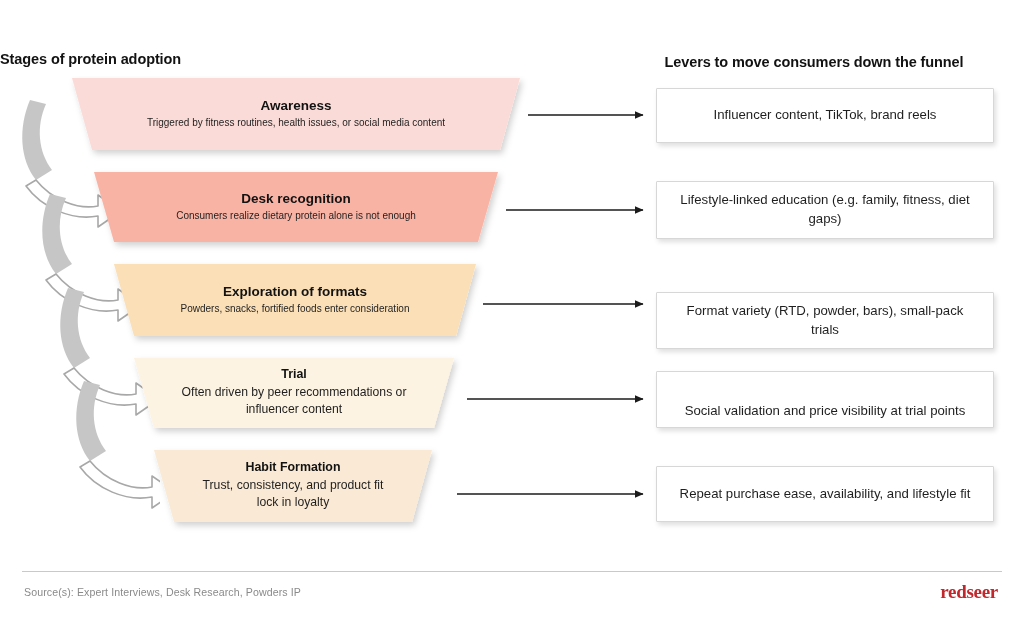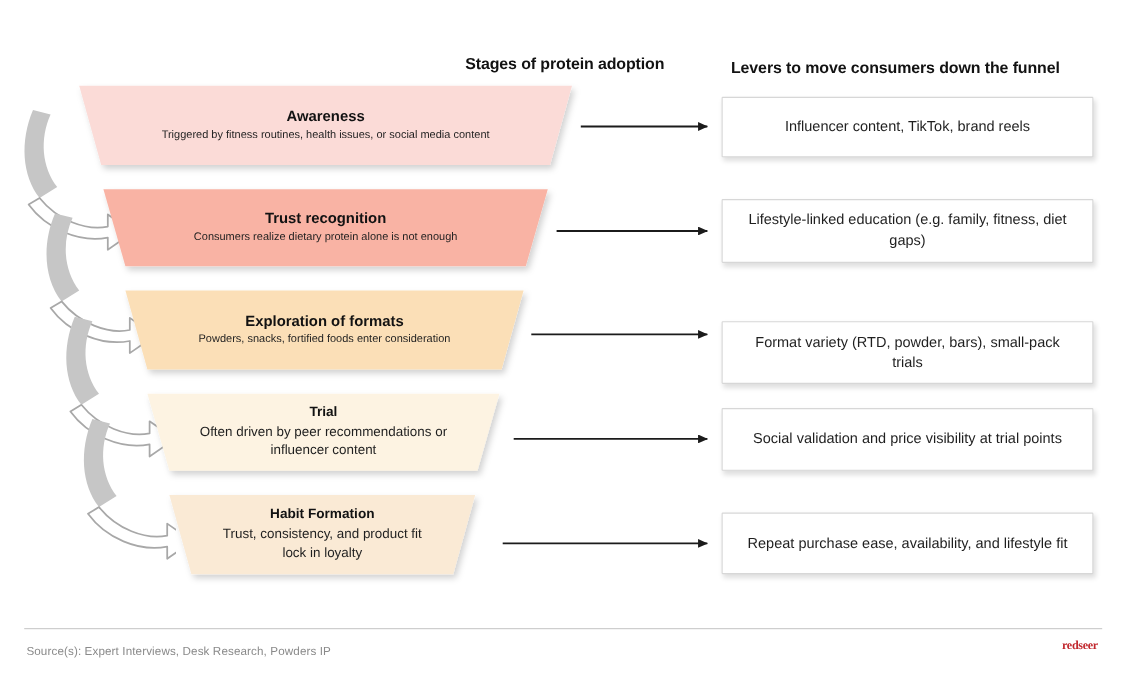--- a/index.html
+++ b/index.html
@@ -18,21 +18,21 @@
 
   
   .col-heading {
     position: absolute;
     font-size: 14.5px;
     font-weight: bold;
     color: #121212;
     letter-spacing: -0.1px;
     white-space: nowrap;
   }
-  #heading-stages { left: 0; width: 604px; text-align: right; top: 51px; }
+  #heading-stages { left: 0; width: 604px; text-align: left; top: 51px; }
   #heading-levers { left: 604px; width: 420px; text-align: center; top: 54px; }
 
   
   #funnel-column {
     position: absolute;
     left: 0;
     top: 76px;
     width: 604px;
     height: 462px;
   }
@@ -117,21 +117,21 @@
     top: 586px;
     font-size: 10.6px;
     color: #8a8a8a;
     letter-spacing: 0.1px;
   }
   #brand-logo {
     position: absolute;
     right: 26px;
     top: 581px;
     font-family: "Liberation Serif", serif;
-    font-size: 11px;
+    font-size: 19px;
     font-weight: bold;
     color: #c1272d;
     letter-spacing: -0.3px;
   }
 </style>
 </head>
 <body>
 
 <div id="heading-stages" class="col-heading">Stages of protein adoption</div>
 
@@ -189,21 +189,21 @@
 
     <polygon filter="url(#shp)" points="154,374 432,374 412,446 174,446" fill="#FAEAD5"></polygon>
   </svg>
 
   <div class="funnel-stage" style="left:72px; top:2px; width:448px; height:72px;">
     <div class="stage-title">Awareness</div>
     <div class="stage-desc">Triggered by fitness routines, health issues, or social media content</div>
   </div>
 
   <div class="funnel-stage" style="left:94px; top:96px; width:404px; height:70px;">
-    <div class="stage-title">Trust recognition</div>
+    <div class="stage-title">Desk recognition</div>
     <div class="stage-desc">Consumers realize dietary protein alone is not enough</div>
   </div>
 
   <div class="funnel-stage" style="left:114px; top:188px; width:362px; height:72px;">
     <div class="stage-title">Exploration of formats</div>
     <div class="stage-desc">Powders, snacks, fortified foods enter consideration</div>
   </div>
 
   <div class="funnel-stage small" style="left:134px; top:282px; width:320px; height:70px;">
     <div class="stage-title">Trial</div>
@@ -236,21 +236,21 @@
 </div>
 
 <div class="lever-box" style="top:181px; height:58px;">
   <span>Lifestyle-linked education (e.g. family, fitness, diet gaps)</span>
 </div>
 
 <div class="lever-box" style="top:276px; height:57px;margin-top:16px;">
   <span>Format variety (RTD, powder, bars), small-pack trials</span>
 </div>
 
-<div class="lever-box" style="top:371px; height:57px;">
+<div class="lever-box" style="top:371px; height:57px;align-items:flex-end;">
   <span>Social validation and price visibility at trial points</span>
 </div>
 
 <div class="lever-box" style="top:466px; height:56px;">
   <span>Repeat purchase ease, availability, and lifestyle fit</span>
 </div>
 
 <div id="footer-rule"></div>
 <div id="source-text">Source(s): Expert Interviews, Desk Research, Powders IP</div>
 <div id="brand-logo">redseer</div>

